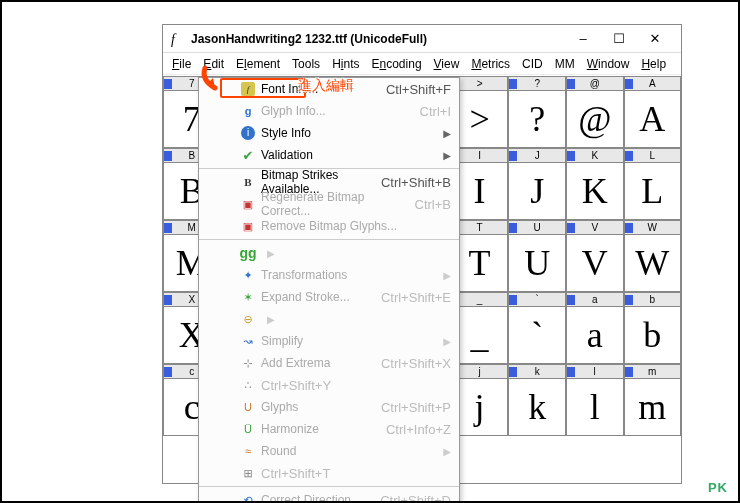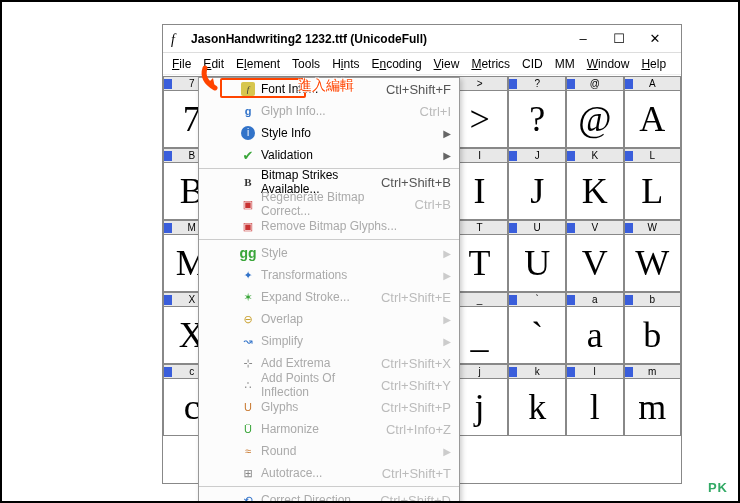--- a/index.html
+++ b/index.html
@@ -327,63 +327,60 @@
       <span class="mi-icon">
         <span class="ic-bm">▣</span>
       </span>
       <span class="mi-label">Remove Bitmap Glyphs...</span>
     </div>
     <div class="menu-sep"></div>
     <div class="menu-item disabled">
       <span class="mi-icon">
         <span class="ic-gg">gg</span>
       </span>
-      <span class="mi-label">Style</span>
       <span class="mi-arrow">▶</span>
     </div>
     <div class="menu-item disabled">
       <span class="mi-icon">
         <span class="ic-trans">✦</span>
       </span>
       <span class="mi-label">Transformations</span>
       <span class="mi-arrow">▶</span>
     </div>
     <div class="menu-item disabled">
       <span class="mi-icon">
         <span class="ic-exp">✶</span>
       </span>
       <span class="mi-label">Expand Stroke...</span>
       <span class="mi-shortcut">Ctrl+Shift+E</span>
     </div>
     <div class="menu-item disabled">
       <span class="mi-icon">
         <span class="ic-over">⊖</span>
       </span>
-      <span class="mi-label">Overlap</span>
       <span class="mi-arrow">▶</span>
     </div>
     <div class="menu-item disabled">
       <span class="mi-icon">
         <span class="ic-simp">↝</span>
       </span>
       <span class="mi-label">Simplify</span>
       <span class="mi-arrow">▶</span>
     </div>
     <div class="menu-item disabled">
       <span class="mi-icon">
         <span class="ic-ext">⊹</span>
       </span>
       <span class="mi-label">Add Extrema</span>
       <span class="mi-shortcut">Ctrl+Shift+X</span>
     </div>
     <div class="menu-item disabled">
       <span class="mi-icon">
         <span class="ic-pts">∴</span>
       </span>
-      <span class="mi-label">Add Points Of Inflection</span>
       <span class="mi-shortcut">Ctrl+Shift+Y</span>
     </div>
     <div class="menu-item disabled">
       <span class="mi-icon">
         <span class="ic-bal">U</span>
       </span>
       <span class="mi-label">Glyphs</span>
       <span class="mi-shortcut">Ctrl+Shift+P</span>
     </div>
     <div class="menu-item disabled">
@@ -397,21 +394,20 @@
       <span class="mi-icon">
         <span class="ic-round">≈</span>
       </span>
       <span class="mi-label">Round</span>
       <span class="mi-arrow">▶</span>
     </div>
     <div class="menu-item disabled">
       <span class="mi-icon">
         <span class="ic-auto">⊞</span>
       </span>
-      <span class="mi-label">Autotrace...</span>
       <span class="mi-shortcut">Ctrl+Shift+T</span>
     </div>
     <div class="menu-sep"></div>
     <div class="menu-item disabled">
       <span class="mi-icon">
         <span class="ic-corr">⟲</span>
       </span>
       <span class="mi-label">Correct Direction</span>
       <span class="mi-shortcut">Ctrl+Shift+D</span>
     </div>

